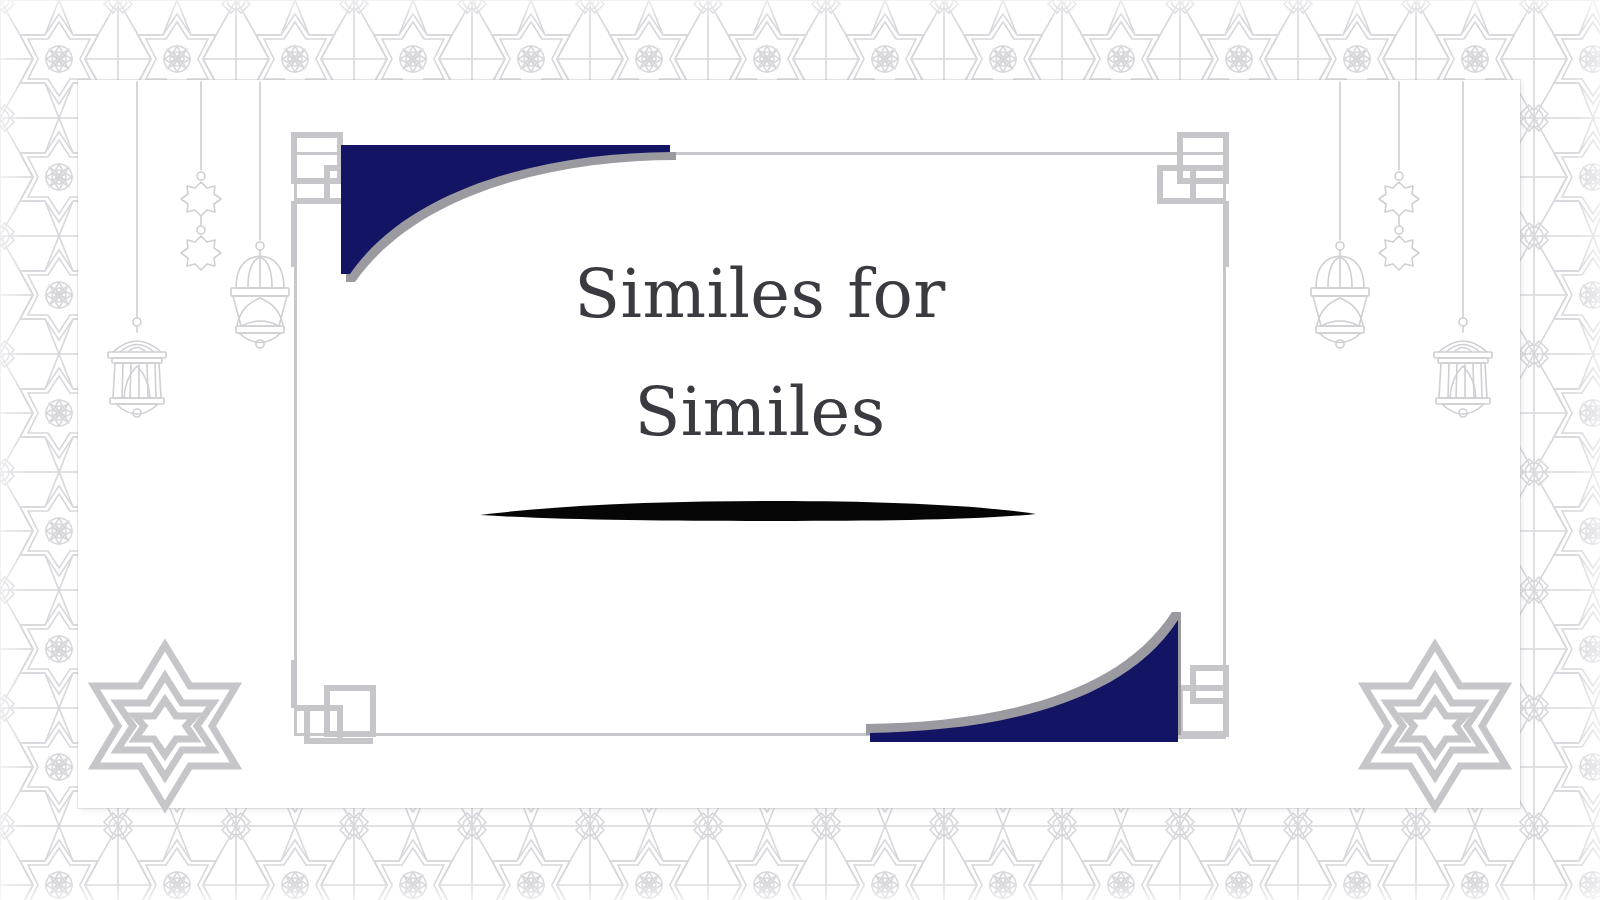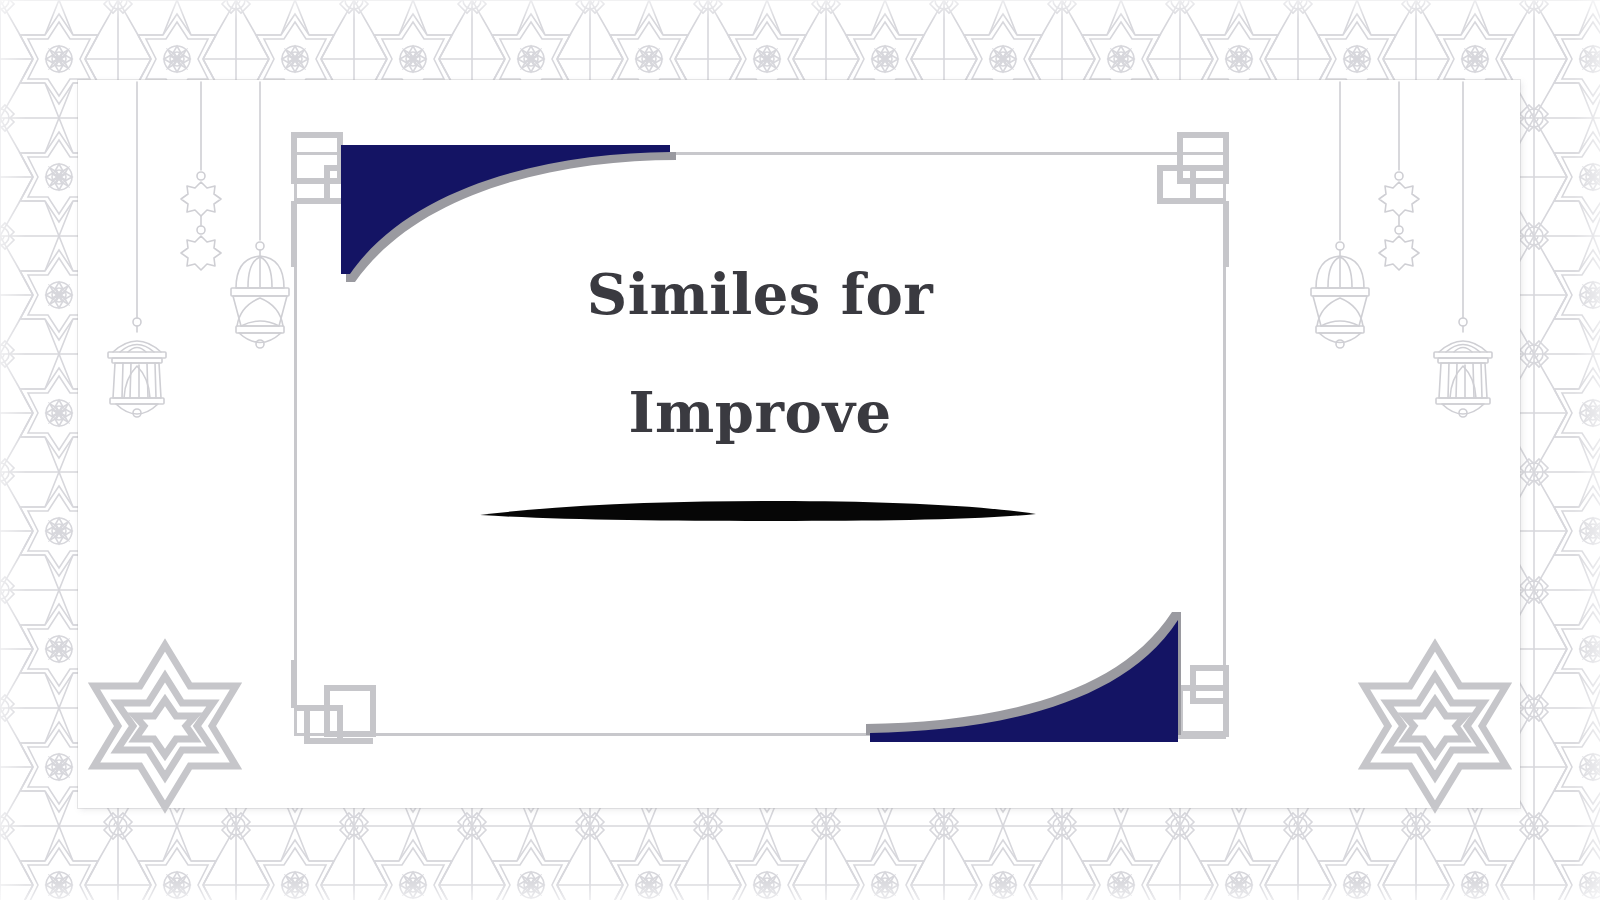--- a/index.html
+++ b/index.html
@@ -76,22 +76,22 @@
   .title-block {
     position: absolute;
     left: 330px;
     top: 235px;
     width: 860px;
     text-align: center;
     z-index: 6;
   }
   .title-line {
     font-family: "DejaVu Serif", serif;
-    font-weight: bold;
-    font-size: 56px;
+    font-weight: normal;
+    font-size: 67px;
     line-height: 118px;
     letter-spacing: 0.5px;
     color: #3a3a40;
     white-space: nowrap;
   }
 
   
   .divider-wrap {
     position: absolute;
     left: 478px;
@@ -326,21 +326,21 @@
     <g>
       <path d="M1172 612 L1181 612 L1181 735 L866 735 L866 724
                C985 722 1115 700 1172 612 Z" fill="#9a9aa0"></path>
       <path d="M1178 620 L1178 742 L870 742 L870 733
                C988 731 1121 708 1178 620 Z" fill="#141464"></path>
     </g>
   </svg>
 
   <div class="title-block">
     <div class="title-line">Similes for</div>
-    <div class="title-line">Improve</div>
+    <div class="title-line">Similes</div>
   </div>
 
   <div class="divider-wrap">
     <svg width="560" height="30" viewBox="0 0 560 30" xmlns="http://www.w3.org/2000/svg">
       <path d="M2 20
                C90 9, 200 6, 300 6
                C400 6, 500 10, 558 19
                C500 25, 400 26, 300 26
                C190 26, 80 25, 2 20 Z" fill="#060606"></path>
     </svg>

